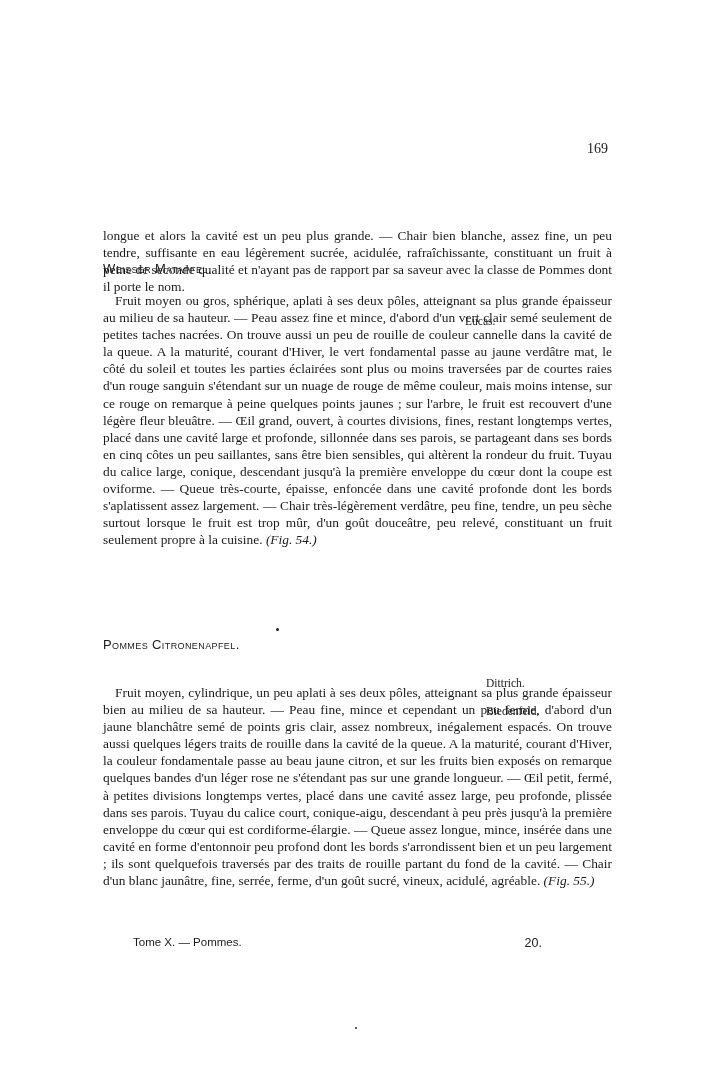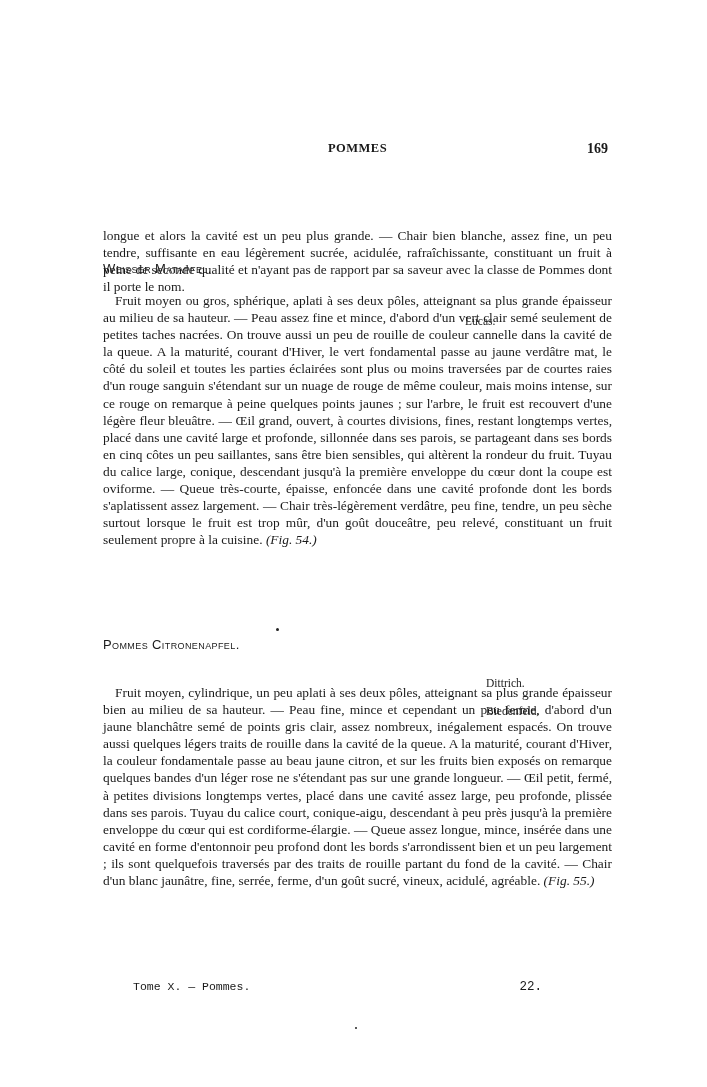--- a/index.html
+++ b/index.html
@@ -36,21 +36,21 @@
       font-family: "Liberation Serif", serif;
       font-weight: bold;
       font-size: 12.5px;
       letter-spacing: 0.5px;
     }
     .page-number {
       position: absolute;
       right: 4px;
       top: 0;
       font-family: "Liberation Serif", serif;
-      font-weight: bold;
+      font-weight: normal;
       font-size: 14px;
     }
     .text-block {
       position: absolute;
       left: 0;
       width: 509px;
       font-family: "Liberation Serif", serif;
       font-size: 13.4px;
       line-height: 17.1px;
       text-align: justify;
@@ -69,60 +69,59 @@
     }
     .attrib {
       position: absolute;
       font-family: "Liberation Serif", serif;
       font-size: 11.5px;
       line-height: 15px;
       margin-top: 37px;
     }
     .footer {
       position: absolute;
-      top: 980px;
+      top: 936px;
       left: 0;
       width: 509px;
       height: 16px;
-      font-family: Liberation Mono, monospace;
+      font-family: Liberation Sans, sans-serif;
       font-size: 11.5px;
     }
     .footer-left { position: absolute; left: 30px; }
     .footer-right { position: absolute; right: 70px; font-size: 12.5px; }
     em.fig { font-style: italic; }
     .speck {
       position: absolute;
       width: 3px; height: 3px;
       background: #222;
       border-radius: 50%;
     }
   </style>
 </head>
 <body>
 
 <div class="page">
 
   <div class="running-head">
-    <span class="running-title">POMMES</span>
     <span class="page-number">169</span>
   </div>
 
   <p class="text-block" style="top:179px;margin-top:48px;">longue et alors la cavité est un peu plus grande. — Chair bien blanche, assez fine, un peu tendre, suffisante en eau légèrement sucrée, acidulée, rafraîchissante, constituant un fruit à peine de seconde qualité et n'ayant pas de rapport par sa saveur avec la classe de Pommes dont il porte le nom.</p>
 
   <div class="heading" style="top:261px;">Weisser Matapfel.</div>
   <div class="attrib" style="top:277px; left:362px;">Lucas.</div>
 
   <p class="text-block indent" style="top:292px;"><span>Fruit moyen ou gros, sphérique, aplati à ses deux pôles, atteignant sa plus grande épaisseur au milieu de sa hauteur. — Peau assez fine et mince, d'abord d'un vert clair semé seulement de petites taches nacrées. On trouve aussi un peu de rouille de couleur cannelle dans la cavité de la queue. A la maturité, courant d'Hiver, le vert fondamental passe au jaune verdâtre mat, le côté du soleil et toutes les parties éclairées sont plus ou moins traversées par de courtes raies d'un rouge sanguin s'étendant sur un nuage de rouge de même couleur, mais moins intense, sur ce rouge on remarque à peine quelques points jaunes ; sur l'arbre, le fruit est recouvert d'une légère fleur bleuâtre. — Œil grand, ouvert, à courtes divisions, fines, restant longtemps vertes, placé dans une cavité large et profonde, sillonnée dans ses parois, se partageant dans ses bords en cinq côtes un peu saillantes, sans être bien sensibles, qui altèrent la rondeur du fruit. Tuyau du calice large, conique, descendant jusqu'à la première enveloppe du cœur dont la coupe est oviforme. — Queue très-courte, épaisse, enfoncée dans une cavité profonde dont les bords s'aplatissent assez largement. — Chair très-légèrement verdâtre, peu fine, tendre, un peu sèche surtout lorsque le fruit est trop mûr, d'un goût douceâtre, peu relevé, constituant un fruit seulement propre à la cuisine.</span> <em class="fig">(Fig. 54.)</em></p>
 
   <div class="heading" style="top:637px;">Pommes Citronenapfel.</div>
   <div class="attrib" style="top:639px; left:383px;">Dittrich.</div>
   <div class="attrib" style="top:667px; left:383px;text-align:right;">Biedenfeld.</div>
 
   <p class="text-block indent" style="top:684px;"><span>Fruit moyen, cylindrique, un peu aplati à ses deux pôles, atteignant sa plus grande épaisseur bien au milieu de sa hauteur. — Peau fine, mince et cependant un peu ferme, d'abord d'un jaune blanchâtre semé de points gris clair, assez nombreux, inégalement espacés. On trouve aussi quelques légers traits de rouille dans la cavité de la queue. A la maturité, courant d'Hiver, la couleur fondamentale passe au beau jaune citron, et sur les fruits bien exposés on remarque quelques bandes d'un léger rose ne s'étendant pas sur une grande longueur. — Œil petit, fermé, à petites divisions longtemps vertes, placé dans une cavité assez large, peu profonde, plissée dans ses parois. Tuyau du calice court, conique-aigu, descendant à peu près jusqu'à la première enveloppe du cœur qui est cordiforme-élargie. — Queue assez longue, mince, insérée dans une cavité en forme d'entonnoir peu profond dont les bords s'arrondissent bien et un peu largement ; ils sont quelquefois traversés par des traits de rouille partant du fond de la cavité. — Chair d'un blanc jaunâtre, fine, serrée, ferme, d'un goût sucré, vineux, acidulé, agréable.</span> <em class="fig">(Fig. 55.)</em></p>
 
   <div class="footer">
     <span class="footer-left">Tome X. — Pommes.</span>
-    <span class="footer-right">22.</span>
+    <span class="footer-right">20.</span>
   </div>
 
   <span class="speck" style="top:628px; left:173px;"></span>
   <span class="speck" style="top:1027px; left:252px; width:2px; height:2px;"></span>
 </div>
 
 </body></html>

